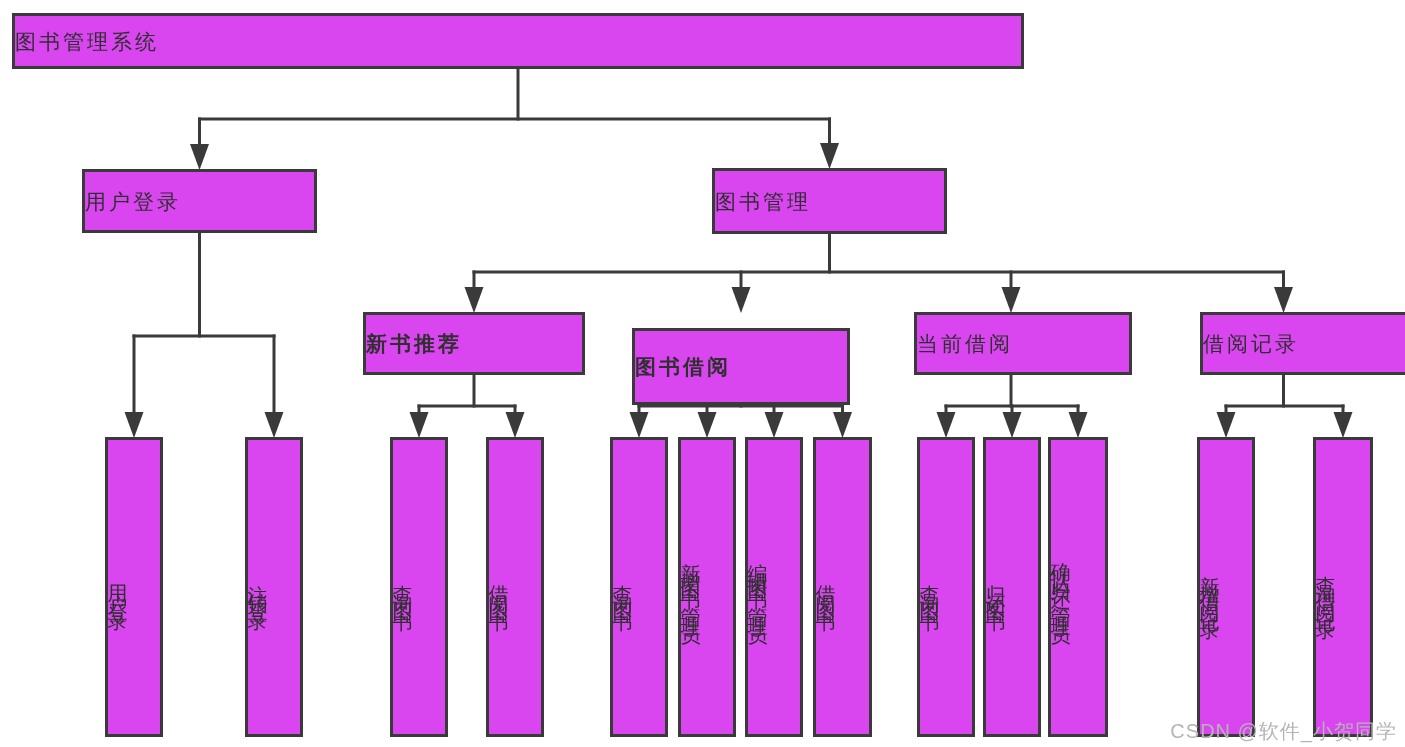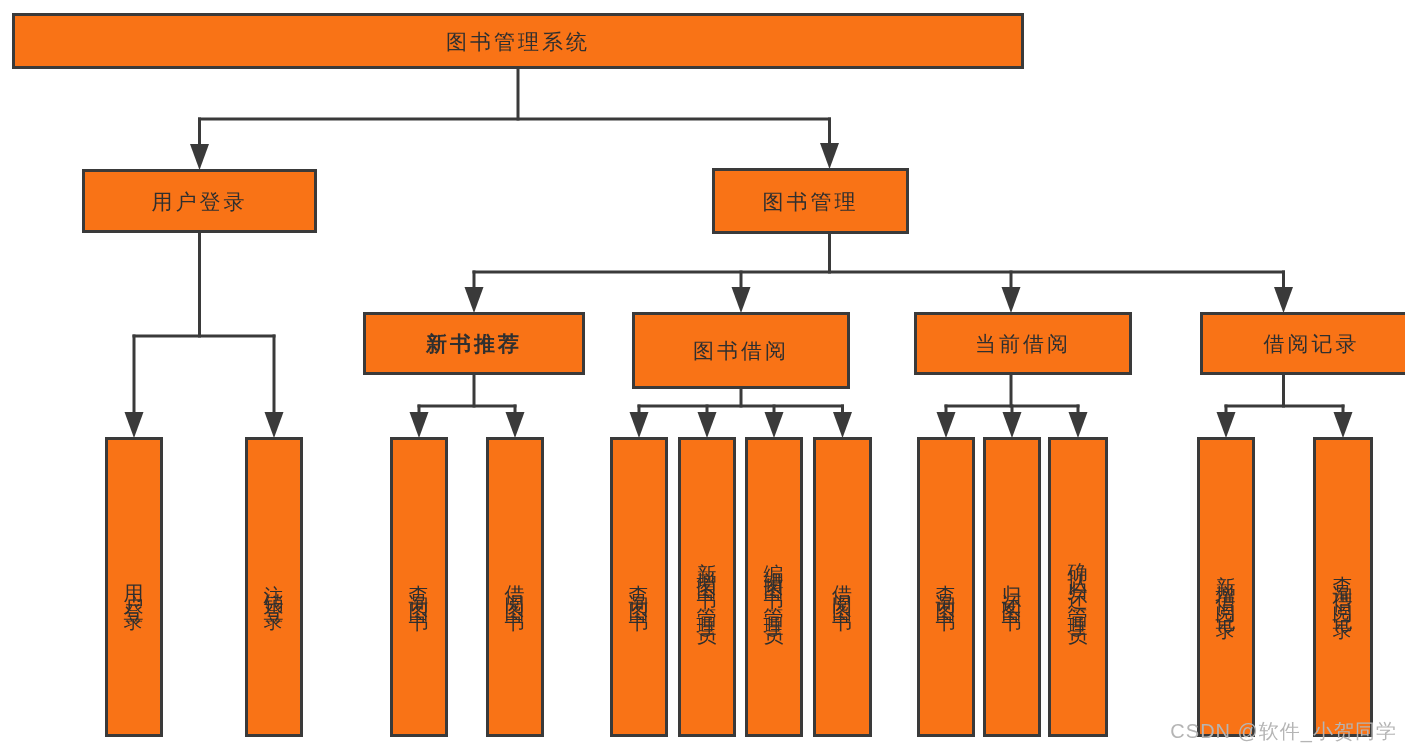--- a/index.html
+++ b/index.html
@@ -20,24 +20,24 @@
     position: absolute;
     left: 0;
     top: 0;
     width: 1405px;
     height: 747px;
   }
   .node {
     position: absolute;
     box-sizing: border-box;
     border: 3px solid #3a3a3a;
-    background: #f97316;
+    background: #d946ef;
     display: flex;
     align-items: center;
-    justify-content: center;
+    justify-content: flex-start;
   }
   .node .label {
     color: #2f2f2f;
     white-space: nowrap;
   }
   .node.h .label {
     font-size: 21px;
     letter-spacing: 3px;
     line-height: 1;
   }
@@ -117,27 +117,27 @@
       <line x1="1343" y1="406" x2="1343" y2="417" stroke="#3a3a3a" stroke-width="3" stroke-linecap="square"></line>
       <polygon points="1333.5,412 1352.5,412 1343,438" fill="#3a3a3a"></polygon>
     </svg>
   <div id="nodes">
       <div class="node h" style="left: 12px; top: 13px; width: 1012px; height: 56px;">
         <span class="label">图书管理系统</span>
       </div>
       <div class="node h" style="left: 82px; top: 169px; width: 235px; height: 64px;">
         <span class="label">用户登录</span>
       </div>
-      <div class="node h" style="left: 712px; top: 168px; width: 197px; height: 66px;">
+      <div class="node h" style="left: 712px; top: 168px; width: 235px; height: 66px;">
         <span class="label">图书管理</span>
       </div>
       <div class="node h" style="left: 363px; top: 312px; width: 222px; height: 63px; font-weight: bold;">
         <span class="label">新书推荐</span>
       </div>
-      <div class="node h" style="left: 632px; top: 312px; width: 218px; height: 77px;">
+      <div class="node h" style="left: 632px; top: 328px; width: 218px; height: 77px; font-weight: bold;">
         <span class="label">图书借阅</span>
       </div>
       <div class="node h" style="left: 902px; top: 312px; width: 218px; height: 63px; margin-left: 12px;">
         <span class="label">当前借阅</span>
       </div>
       <div class="node h" style="left: 1200px; top: 312px; width: 223px; height: 63px;">
         <span class="label">借阅记录</span>
       </div>
       <div class="node v" style="left: 105px; top: 437px; width: 58px; height: 300px;">
         <span class="label">用户登录</span>

